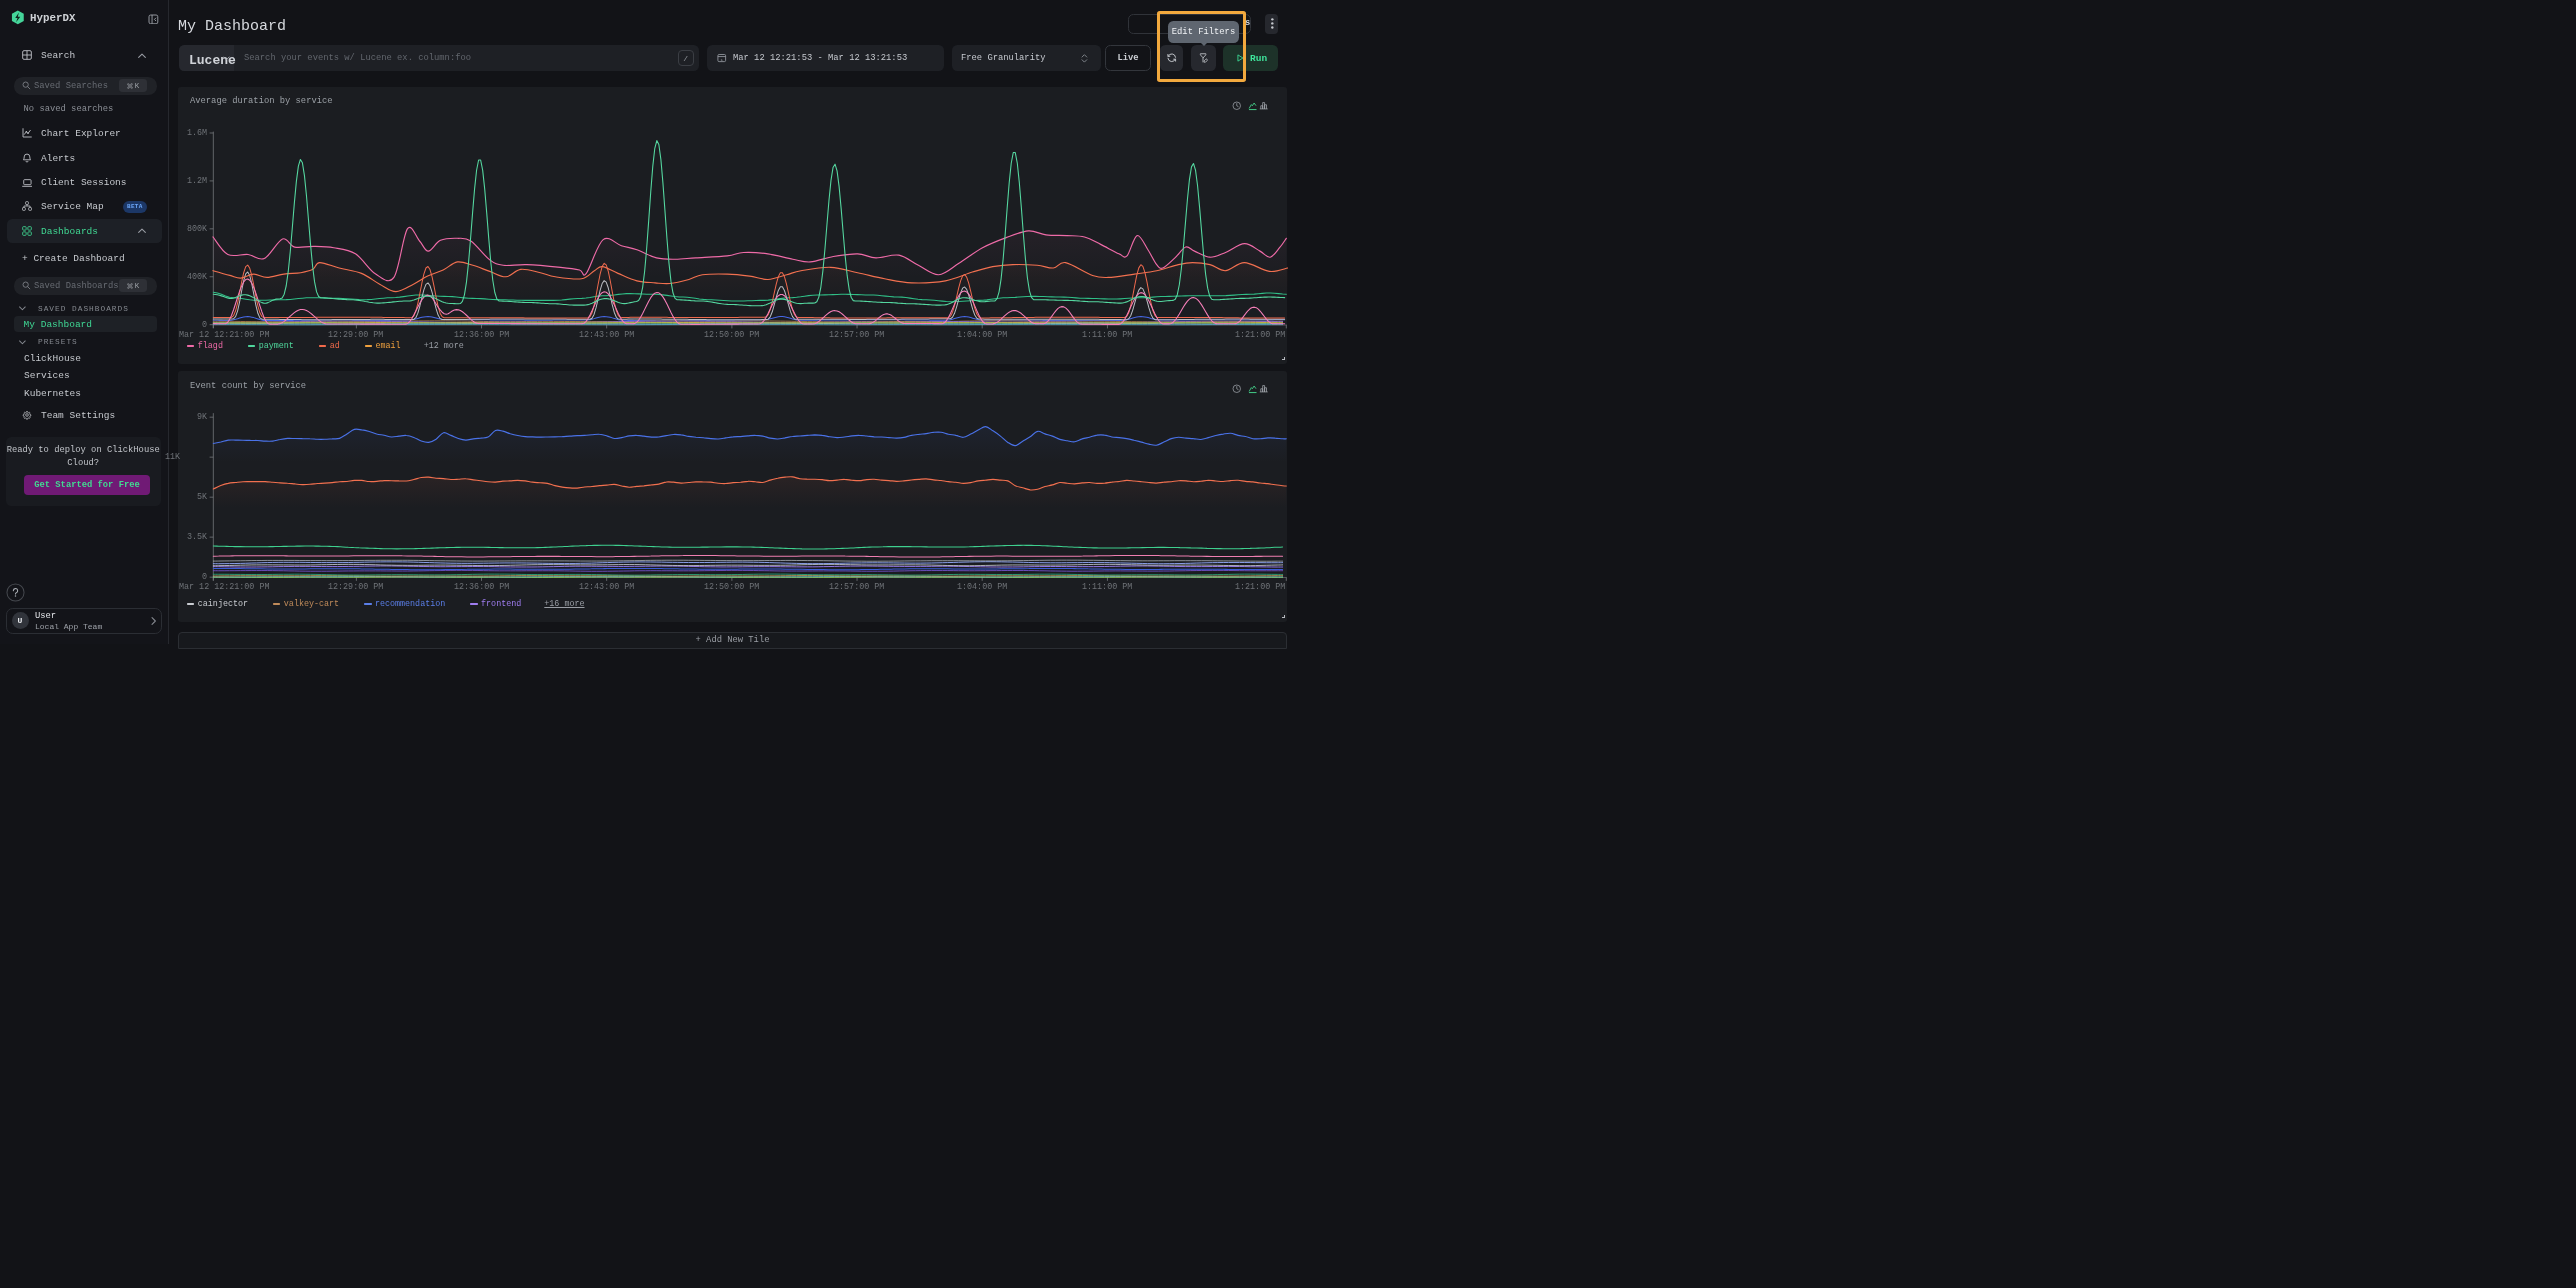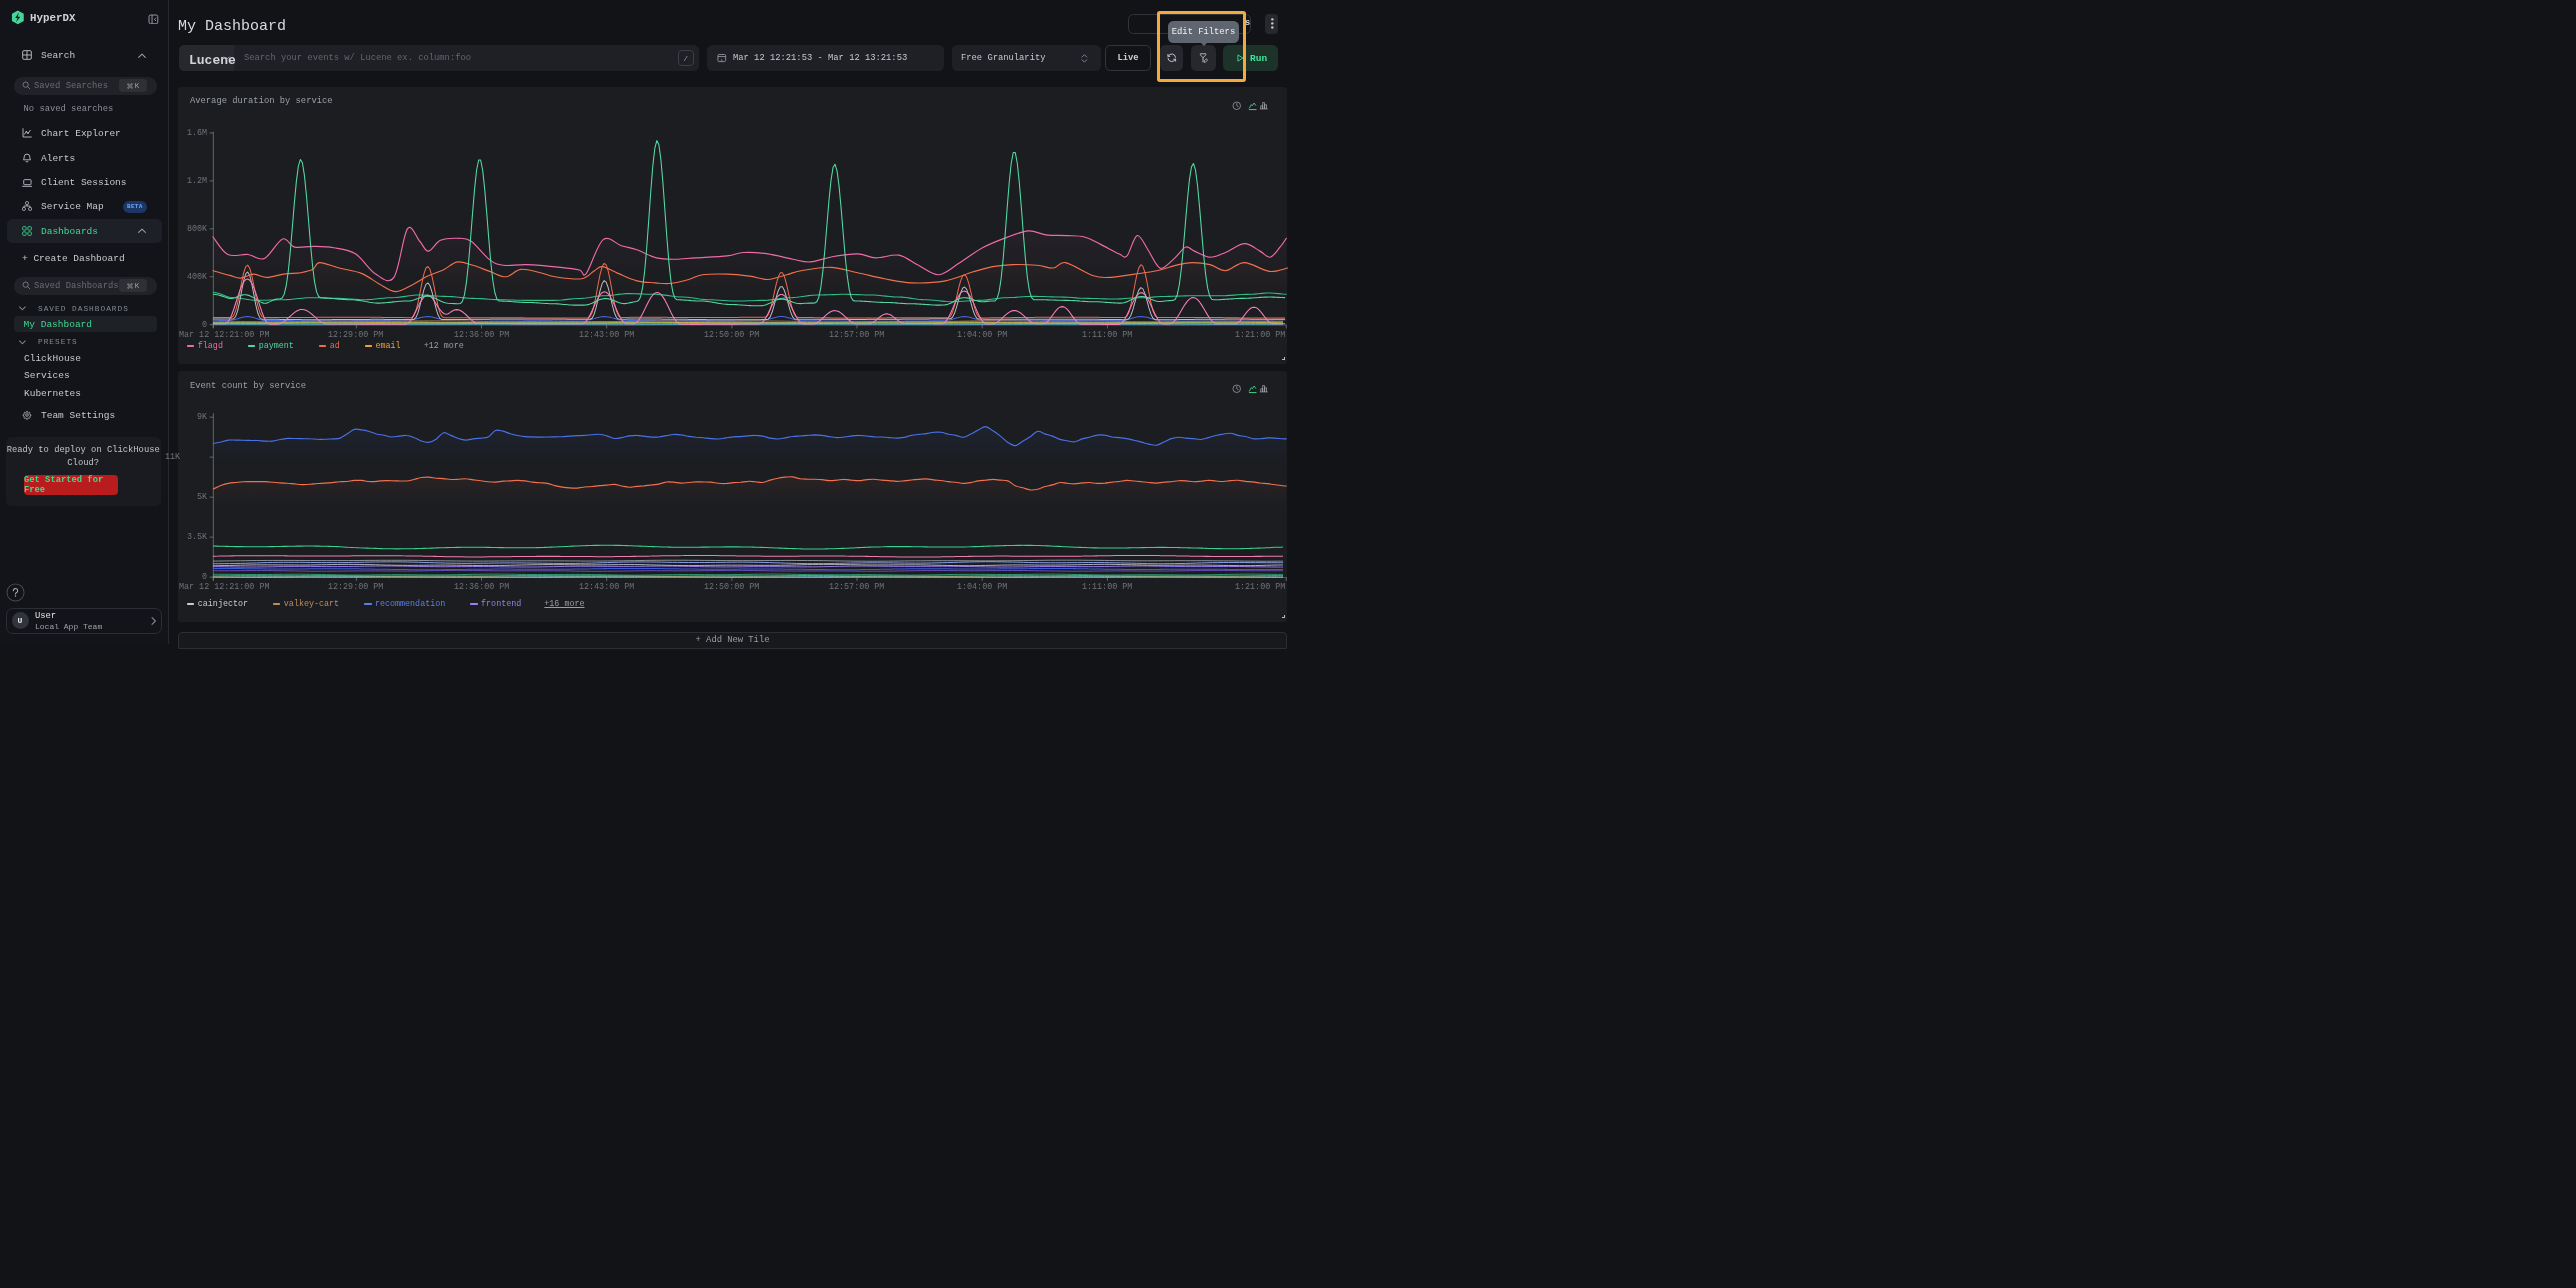--- a/index.html
+++ b/index.html
@@ -114,21 +114,21 @@
 <div class="abs" style="left:24px;top:353px;font-size:9.5px;color:#c6c9ce">ClickHouse</div>
 <div class="abs" style="left:24px;top:370px;font-size:9.5px;color:#c6c9ce">Services</div>
 <div class="abs" style="left:24px;top:388px;font-size:9.5px;color:#c6c9ce">Kubernetes</div>
 <svg width="10" height="10" viewBox="0 0 24 24" style="left:21.6px;top:410px">
 <path d="M12 3.5 l1.2 0 .6 2.2 1.9.8 2-1.1 1.7 1.7 -1.1 2 .8 1.9 2.2.6 0 2.4 -2.2.6 -.8 1.9 1.1 2 -1.7 1.7 -2 -1.1 -1.9.8 -.6 2.2 -2.4 0 -.6 -2.2 -1.9 -.8 -2 1.1 -1.7 -1.7 1.1 -2 -.8 -1.9 -2.2 -.6 0 -2.4 2.2 -.6 .8 -1.9 -1.1 -2 1.7 -1.7 2 1.1 1.9 -.8 .6 -2.2 Z" fill="none" stroke="#c6c9ce" stroke-width="1.7" stroke-linejoin="round"></path>
 <circle cx="12" cy="12" r="3.2" fill="none" stroke="#c6c9ce" stroke-width="1.7"></circle>
 </svg>
 <div class="nav" style="top:410px">Team Settings</div>
 <div class="abs" style="left:5.7px;top:437px;width:155px;height:69px;background:#191b20;border-radius:5.4px"></div>
 <div class="abs" style="left:5.7px;top:444px;width:155px;text-align:center;font-size:8.8px;color:#c2c5ca;line-height:13px">Ready to deploy on ClickHouse<br>Cloud?</div>
-<div class="abs" style="left:24px;top:475px;width:94px;height:19.6px;background:#b91c1c;border-radius:4px;display:flex;align-items:center;justify-content:center;font-size:8.8px;font-weight:bold;color:#42da91">Get Started for Free</div>
+<div class="abs" style="left:24px;top:475px;width:126px;height:19.6px;background:#701a75;border-radius:4px;display:flex;align-items:center;justify-content:center;font-size:8.8px;font-weight:bold;color:#42da91">Get Started for Free</div>
 <svg width="19" height="19" viewBox="0 0 28 28" style="left:6px;top:583px">
 <circle cx="14" cy="14" r="12.6" fill="none" stroke="#45484e" stroke-width="1.5"></circle>
 <path d="M10.8 11.4 a3.2 3.2 0 1 1 4.4 3 c-1 .4-1.2 1.1-1.2 1.9" fill="none" stroke="#a9adb3" stroke-width="1.6" stroke-linecap="round"></path>
 <circle cx="14" cy="19.3" r="1.1" fill="#a9adb3"></circle>
 </svg>
 <div class="abs" style="left:6.4px;top:608px;width:156px;height:26px;border:0.7px solid #2b2e34;border-radius:6.8px"></div>
 <div class="abs" style="left:11.5px;top:612px;width:17px;height:17px;background:#31343b;border-radius:50%;display:flex;align-items:center;justify-content:center;font-size:8px;font-weight:bold;color:#e8eaee">U</div>
 <div class="abs" style="left:35px;top:611px;font-size:8.8px;font-weight:normal;color:#e4e6ea">User</div>
 <div class="abs" style="left:35px;top:622px;font-size:8px;color:#9da1a8">Local App Team</div>
 <svg width="5.4" height="8" viewBox="0 0 8 12" style="left:151px;top:617px">

